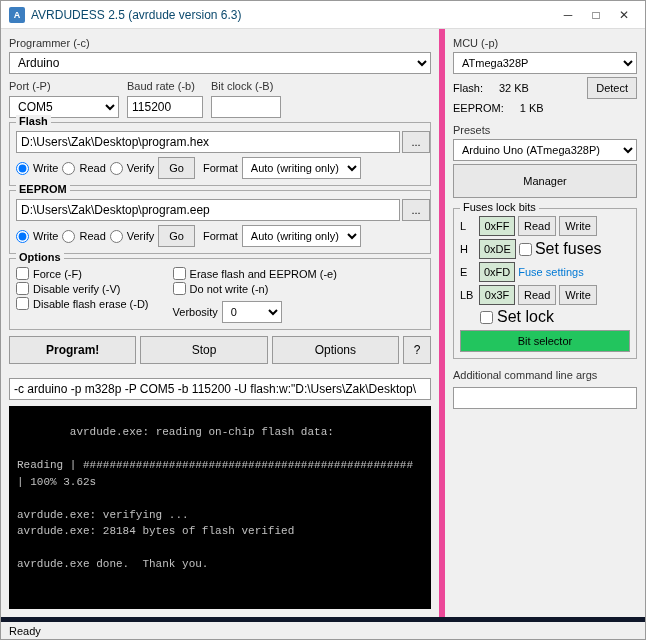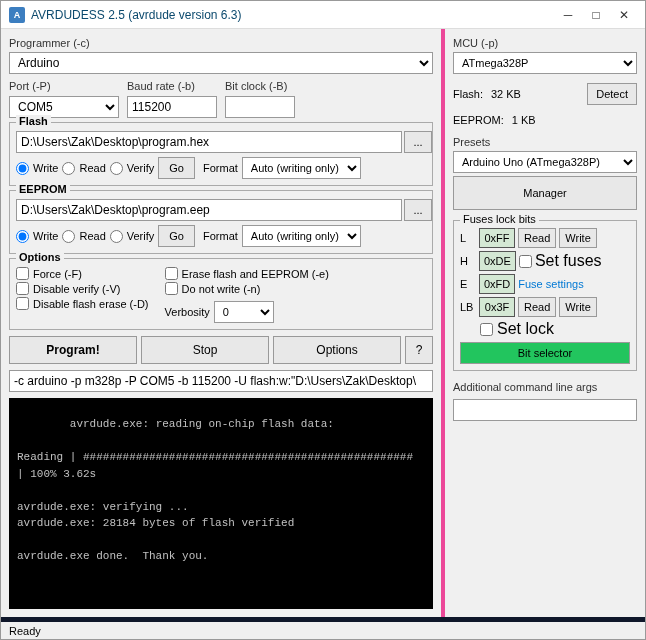--- a/index.html
+++ b/index.html
@@ -78,21 +78,21 @@
       flex: 1;
       overflow: hidden;
     }
 
     .left-panel {
       flex: 1;
       padding: 8px;
       display: flex;
       flex-direction: column;
       gap: 4px;
-      border-right: 4px solid #ec4899;
+      border-right: 6px solid #ec4899;
       overflow: hidden;
     }
 
     .right-panel {
       width: 200px;
       padding: 8px;
       display: flex;
       flex-direction: column;
       gap: 6px;
     }
@@ -121,21 +121,21 @@
       width: 100%;
       height: 22px;
     }
 
     .port-select {
       width: 110px;
       height: 22px;
     }
 
     .baud-input {
-      width: 90px;
+      width: 76px;
       height: 22px;
     }
 
     .bitclock-input {
       width: 70px;
       height: 22px;
     }
 
     .flash-section {
       border: 1px solid #aaa;
@@ -231,21 +231,21 @@
     .checkbox-row {
       display: flex;
       align-items: center;
       gap: 4px;
     }
 
     .checkbox-label { font-size: 11px; }
 
     .options-grid {
       display: flex;
-      gap: 16px;
+      gap: 24px;
       margin-top: 4px;
     }
 
     .verbosity-row {
       display: flex;
       align-items: center;
       gap: 4px;
       margin-top: 4px;
     }
 
@@ -297,21 +297,21 @@
       height: 28px;
       border: 1px solid #999;
       background: #e8e8e8;
       cursor: pointer;
       font-size: 12px;
     }
 
     .command-row {
       display: flex;
       gap: 0;
-      margin-top: 2px;
+      margin-top: 10px;
     }
 
     .command-input {
       flex: 1;
       height: 22px;
       border: 1px solid #999;
       background: white;
       font-size: 11px;
       padding: 0 4px;
     }
@@ -351,22 +351,22 @@
 
     .mcu-select {
       width: 100%;
       height: 22px;
       font-size: 11px;
     }
 
     .flash-info-row {
       display: flex;
       align-items: center;
-      gap: 8px;
-      margin-top: 9px;
+      gap: 16px;
+      margin-top: 3px;
       font-size: 11px;
     }
 
     .detect-btn {
       height: 22px;
       padding: 0 8px;
       border: 1px solid #999;
       background: #e8e8e8;
       cursor: pointer;
       font-size: 11px;

